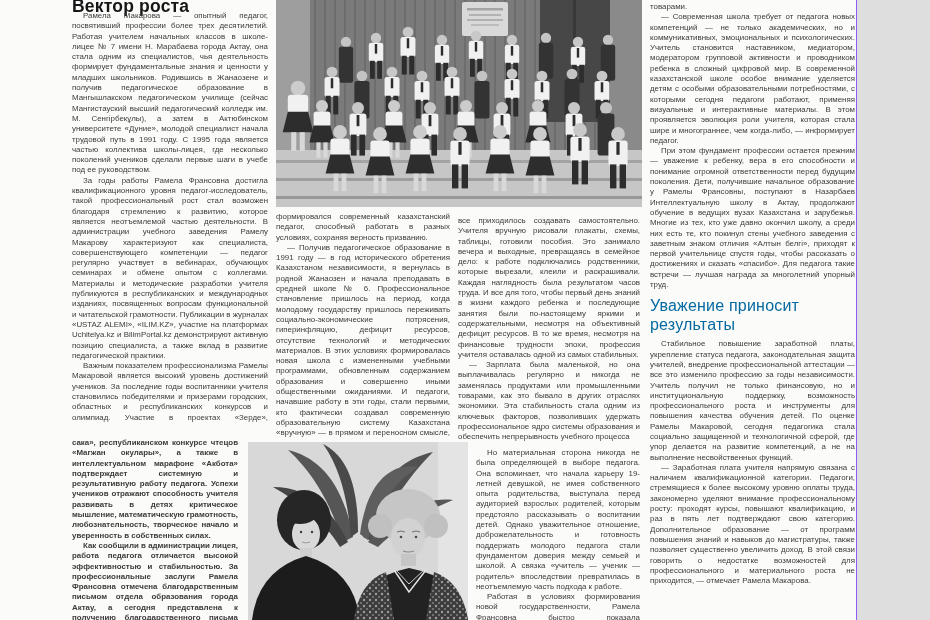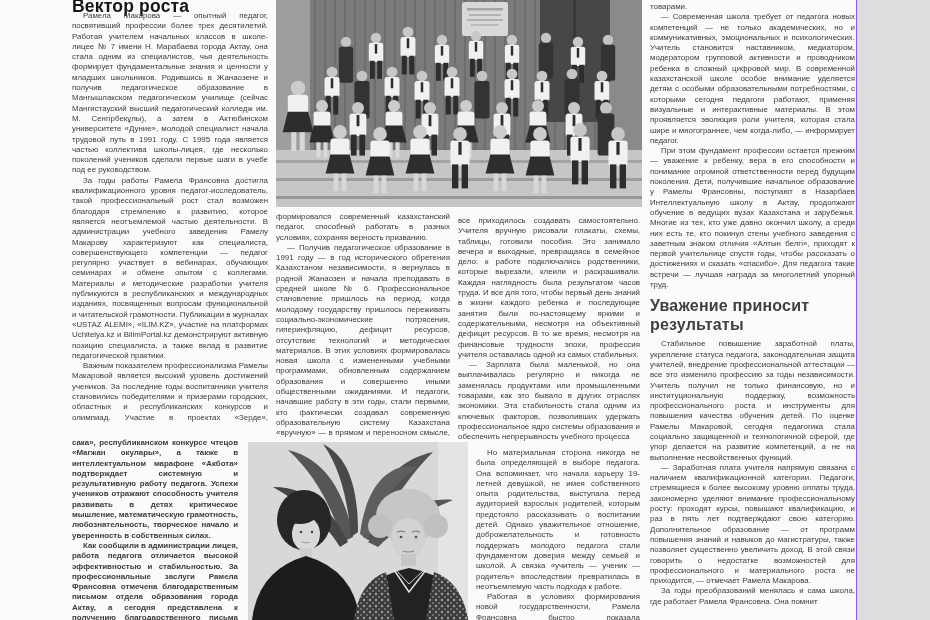--- a/index.html
+++ b/index.html
@@ -28,21 +28,21 @@
   .col p{margin:0;text-indent:11px;}
   .col p.cont{text-indent:0;}
   #col1-upper{left:72px;top:11px;width:196px;height:413px;}
   #col1-lower{left:72px;top:438px;width:166px;height:182px;font-weight:bold;}
   #col2{left:276px;top:212px;width:174px;height:230px;}
   #col3-upper{left:458px;top:216px;width:182px;height:236px;}
   #col3-lower{left:476px;top:448px;width:164px;height:172px;}
   #col4{left:650px;top:2px;width:205px;height:618px;}
   h2.subheadline{
     margin:7px 4px 5px 0;font-size:16px;line-height:18.5px;
-    font-weight:bold;color:#404040;text-align:left;text-indent:0;
+    font-weight:normal;color:#0369a1;text-align:left;text-indent:0;
     letter-spacing:.2px;
   }
   figure{margin:0;padding:0;position:absolute;}
   #group-photo{left:276px;top:0;width:366px;height:207px;}
   #portrait-photo{left:248px;top:442px;width:220px;height:178px;}
   figure svg{display:block;}
 </style>
 </head>
 <body>
 
@@ -209,18 +209,17 @@
     </svg>
   </figure>
 
   <div class="col" id="col4">
     <p class="cont">товарами.</p>
     <p>— Современная школа требует от педагога новых компетенций — не только академических, но и коммуникативных, эмоциональных и психологических. Учитель становится наставником, медиатором, модератором групповой активности и проводником ребенка в сложный цифровой мир. В современной казахстанской школе особое внимание уделяется детям с особыми образовательными потребностями, с которыми сегодня педагоги работают, применяя визуальные и интерактивные материалы. В этом проявляется эволюция роли учителя, которая стала шире и многограннее, чем когда-либо, — информирует педагог.</p>
     <p>При этом фундамент профессии остается прежним — уважение к ребенку, вера в его способности и понимание огромной ответственности перед будущим поколения. Дети, получившие начальное образование у Рамелы Франсовны, поступают в Назарбаев Интеллектуальную школу в Актау, продолжают обучение в ведущих вузах Казахстана и зарубежья. Многие из тех, кто уже давно окончил школу, а среди них есть те, кто покинул стены учебного заведения с заветным знаком отличия «Алтын белгі», приходят к первой учительнице спустя годы, чтобы рассказать о достижениях и сказать «спасибо». Для педагога такие встречи — лучшая награда за многолетний упорный труд.</p>
     <h2 class="subheadline">Уважение приносит результаты</h2>
     <p>Стабильное повышение заработной платы, укрепление статуса педагога, законодательная защита учителей, внедрение профессиональной аттестации — все это изменило профессию за годы независимости. Учитель получил не только финансовую, но и институциональную поддержку, возможность профессионального роста и инструменты для повышения качества обучения детей. По оценке Рамелы Макаровой, сегодня педагогика стала социально защищенной и технологичной сферой, где упор делается на развитие компетенций, а не на выполнение несвойственных функций.</p>
     <p>— Заработная плата учителя напрямую связана с наличием квалификационной категории. Педагоги, стремящиеся к более высокому уровню оплаты труда, закономерно уделяют внимание профессиональному росту: проходят курсы, повышают квалификацию, и раз в пять лет подтверждают свою категорию. Дополнительное образование — от программ повышения знаний и навыков до магистратуры, также позволяет существенно увеличить доход. В этой связи говорить о недостатке возможностей для профессионального и материального роста не приходится, — отмечает Рамела Макарова.</p>
-    <p>За годы преобразований менялась и сама школа, где работает Рамела Франсовна. Она помнит</p>
   </div>
 
 </div>
 
 <div class="outside"></div>
 
 </body></html>

